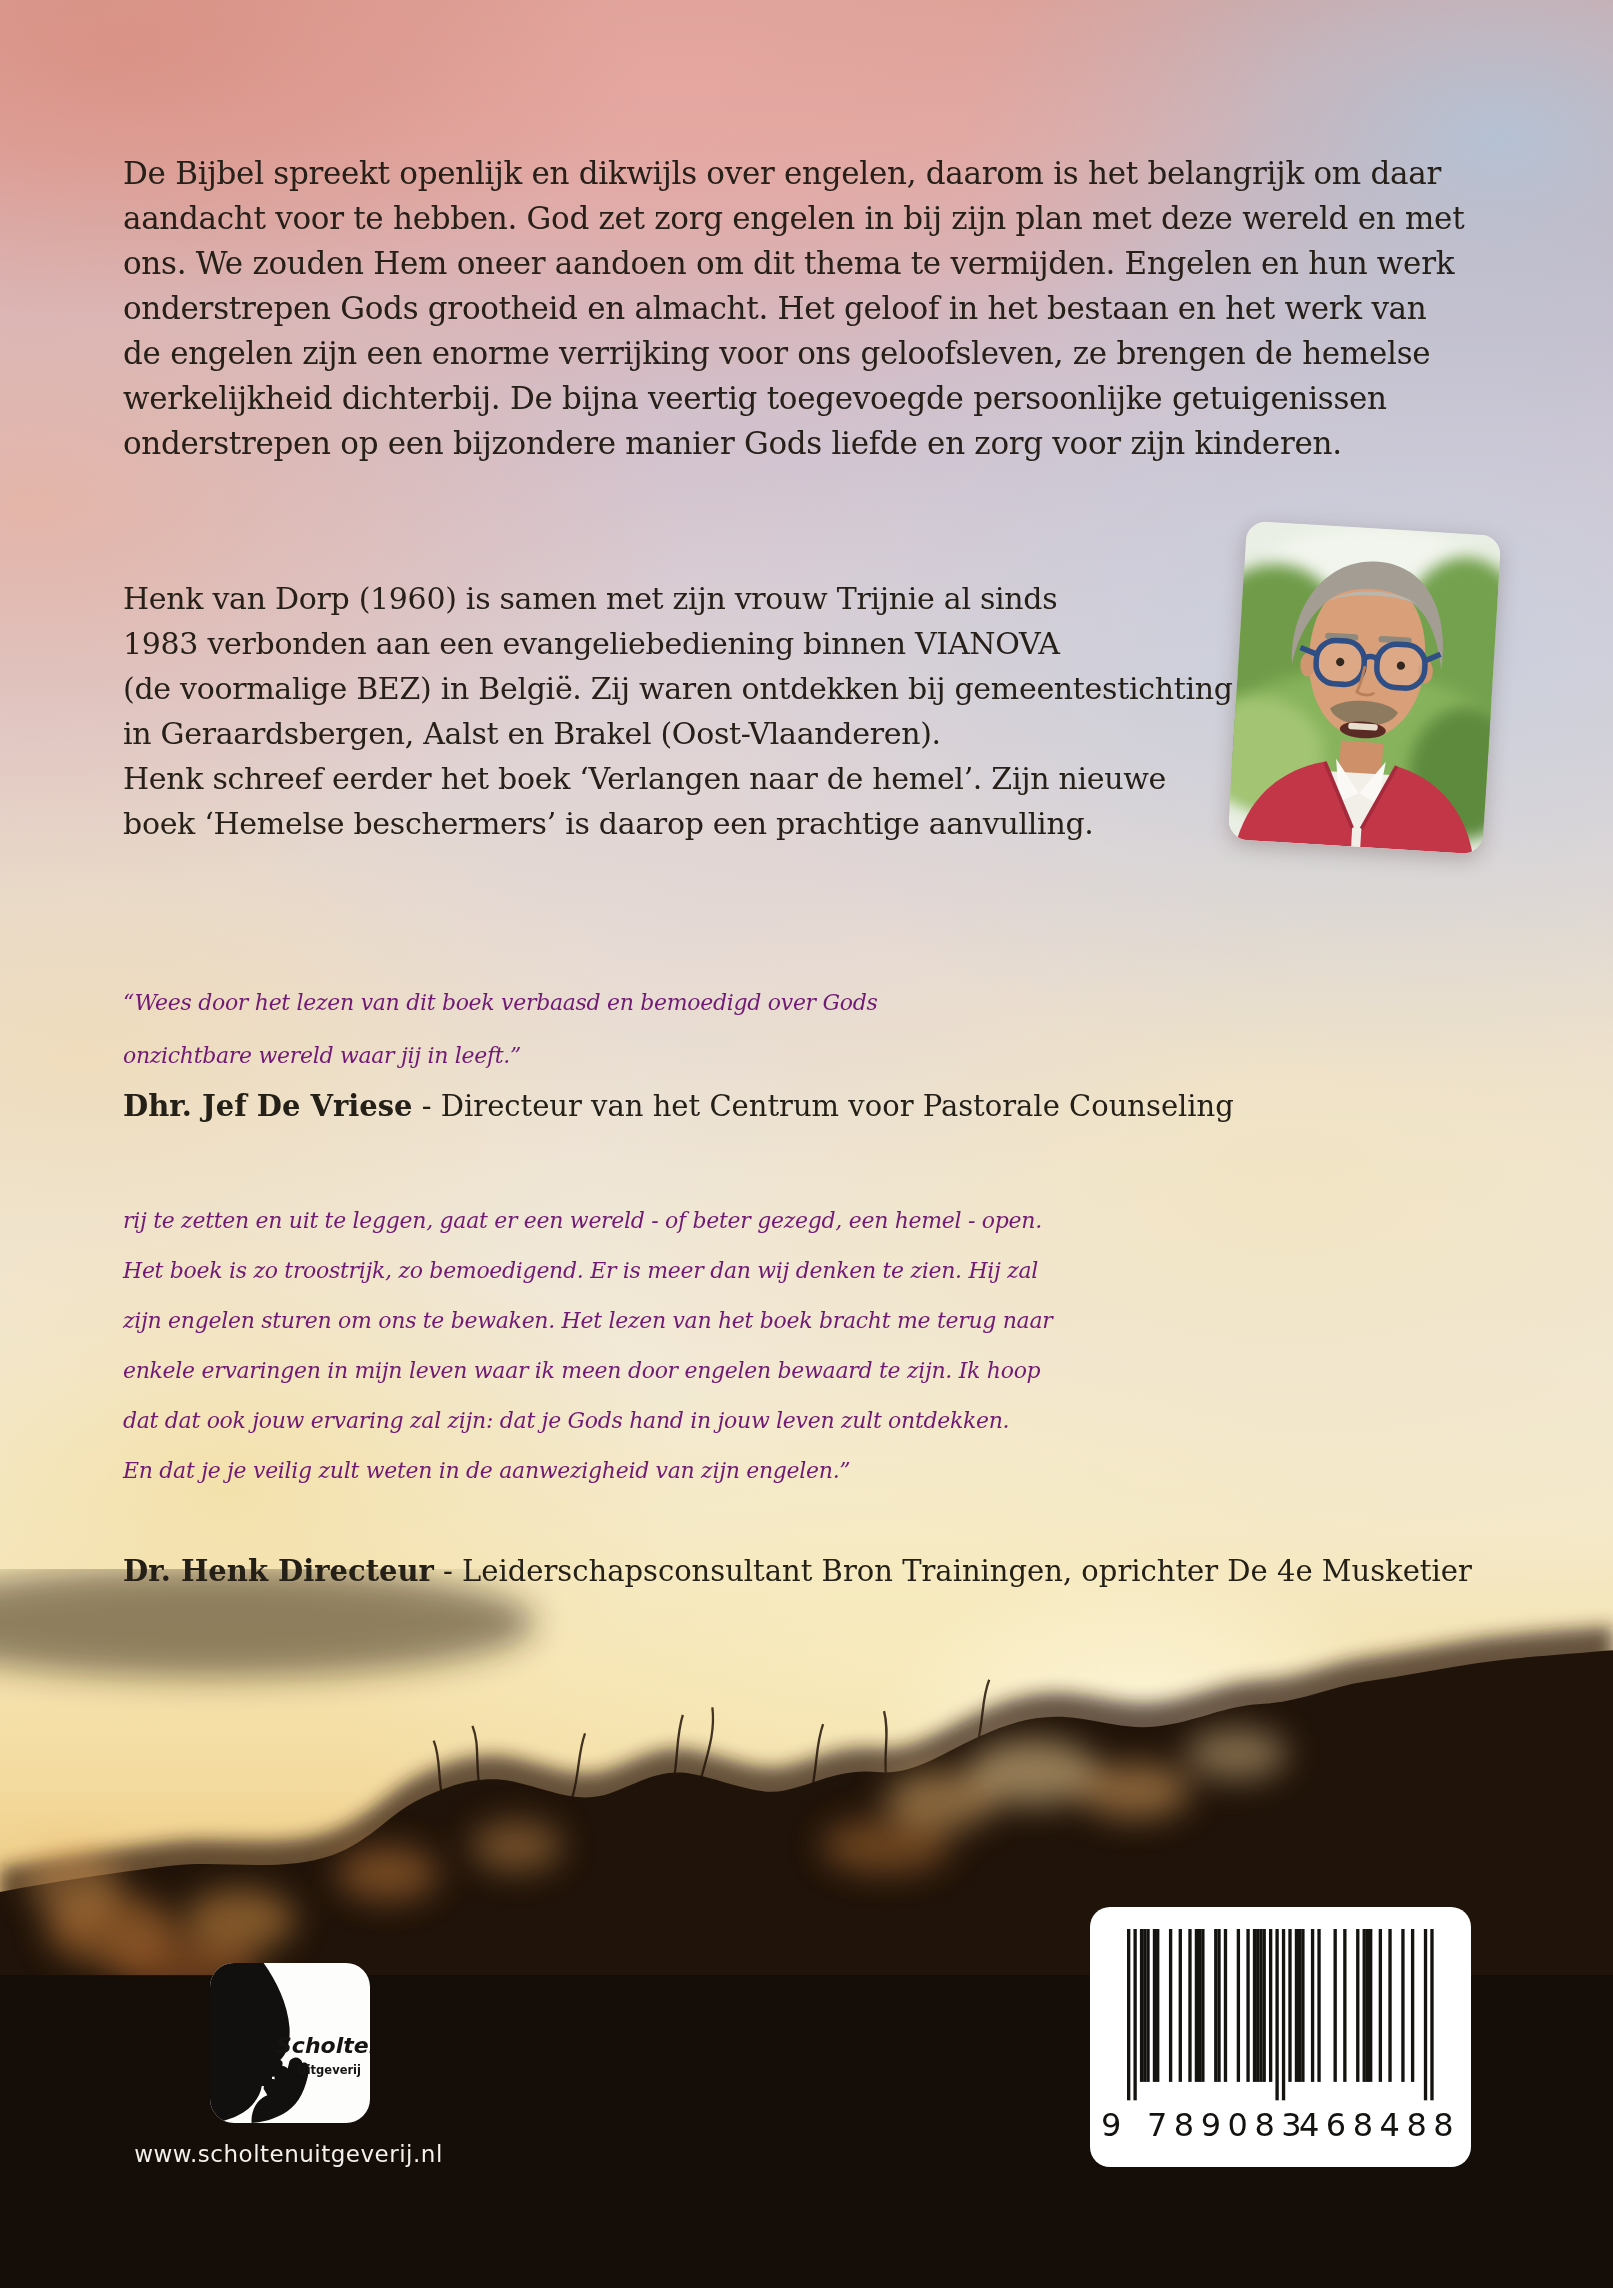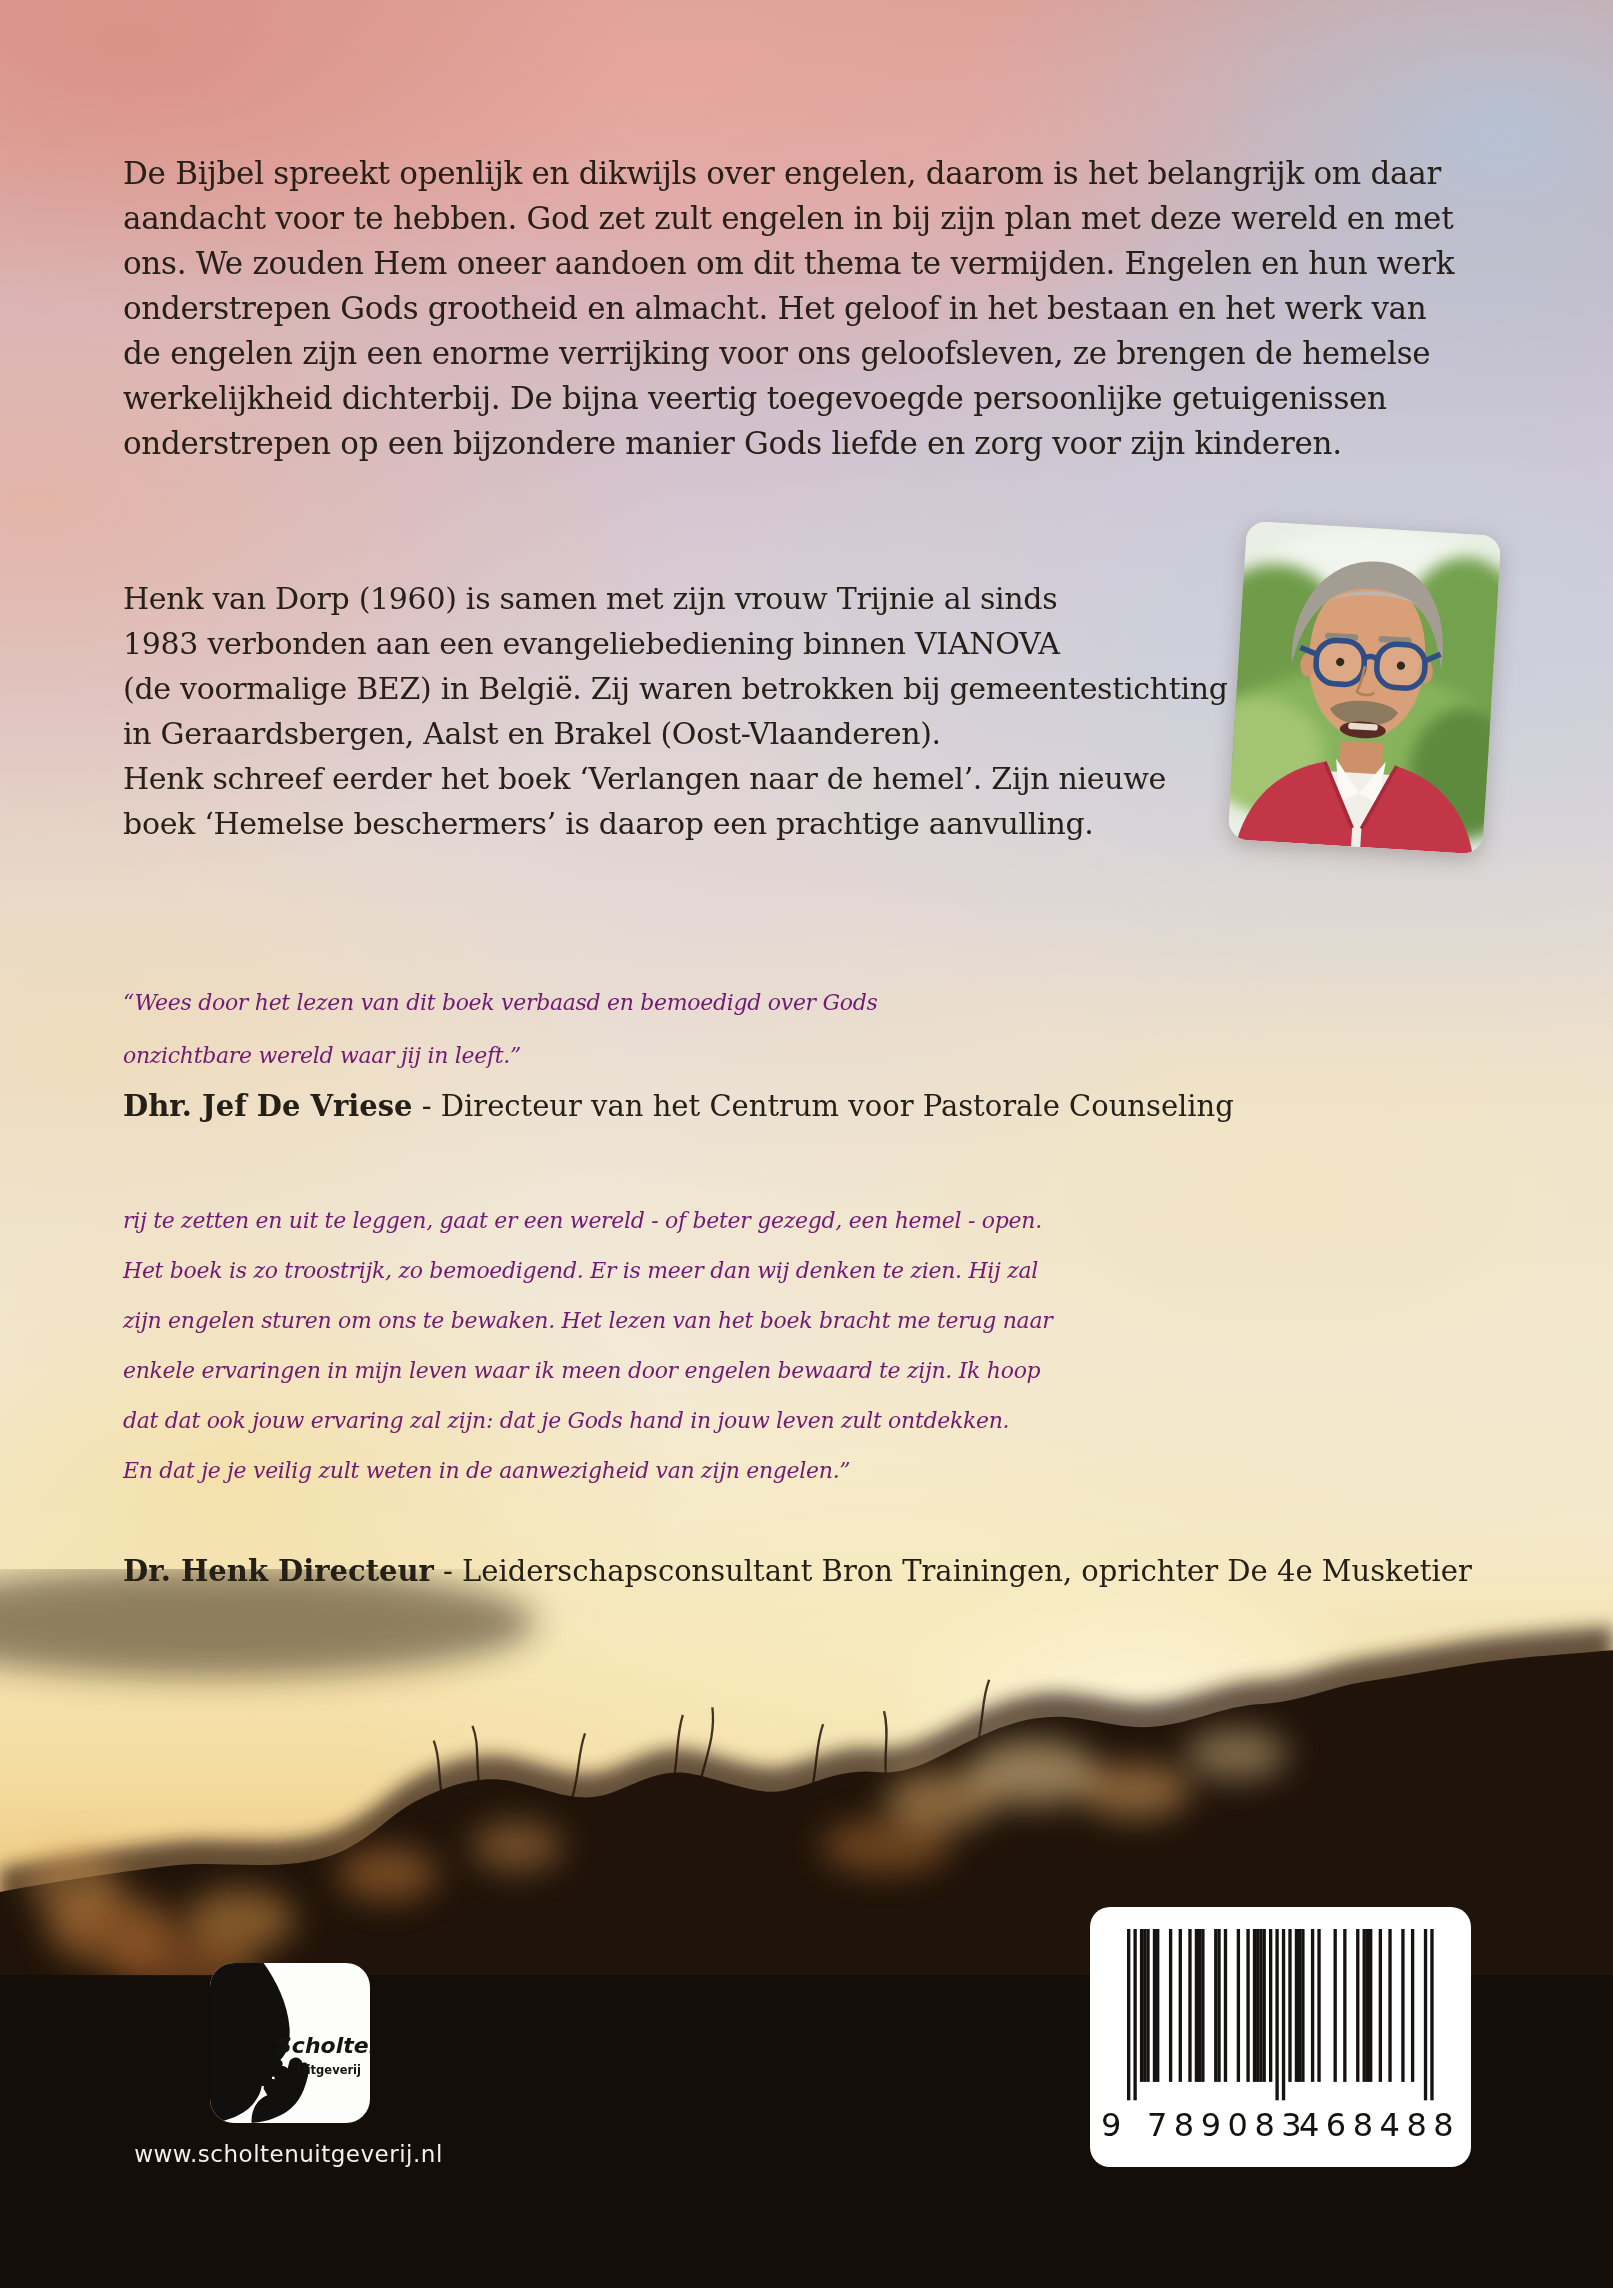--- a/index.html
+++ b/index.html
@@ -103,32 +103,32 @@
       <ellipse cx="1230" cy="240" rx="60" ry="30" fill="#eeb066" opacity=".5"></ellipse>
       <ellipse cx="1340" cy="200" rx="55" ry="28" fill="#f6d398" opacity=".45"></ellipse>
       <ellipse cx="960" cy="300" rx="70" ry="30" fill="#d98a3e" opacity=".4"></ellipse>
       <ellipse cx="80" cy="340" rx="50" ry="40" fill="#e8a659" opacity=".4"></ellipse>
     </g>
     <rect x="0" y="440" width="1748" height="340" fill="#140d08"></rect>
   </svg>
 
   <div class="blurb">
     <div class="tl">De Bijbel spreekt openlijk en dikwijls over engelen, daarom is het belangrijk om daar</div>
-    <div class="tl">aandacht voor te hebben. God zet zult engelen in bij zijn plan met deze wereld en met</div>
+    <div class="tl">aandacht voor te hebben. God zet zorg engelen in bij zijn plan met deze wereld en met</div>
     <div class="tl">ons. We zouden Hem oneer aandoen om dit thema te vermijden. Engelen en hun werk</div>
     <div class="tl">onderstrepen Gods grootheid en almacht. Het geloof in het bestaan en het werk van</div>
     <div class="tl">de engelen zijn een enorme verrijking voor ons geloofsleven, ze brengen de hemelse</div>
     <div class="tl">werkelijkheid dichterbij. De bijna veertig toegevoegde persoonlijke getuigenissen</div>
     <div class="tl">onderstrepen op een bijzondere manier Gods liefde en zorg voor zijn kinderen.</div>
   </div>
 
   <div class="bio">
     <div class="tl">Henk van Dorp (1960) is samen met zijn vrouw Trijnie al sinds</div>
     <div class="tl">1983 verbonden aan een evangeliebediening binnen VIANOVA</div>
-    <div class="tl">(de voormalige BEZ) in België. Zij waren betrokken bij gemeentestichting</div>
+    <div class="tl">(de voormalige BEZ) in België. Zij waren ontdekken bij gemeentestichting</div>
     <div class="tl">in Geraardsbergen, Aalst en Brakel (Oost-Vlaanderen).</div>
     <div class="tl">Henk schreef eerder het boek ‘Verlangen naar de hemel’. Zijn nieuwe</div>
     <div class="tl">boek ‘Hemelse beschermers’ is daarop een prachtige aanvulling.</div>
   </div>
 
   <div class="photo">
     <svg viewBox="0 0 276 346" aria-hidden="true">
       <defs>
         <filter id="pb" x="-40%" y="-40%" width="180%" height="180%">
             <feGaussianBlur stdDeviation="8"></feGaussianBlur>

